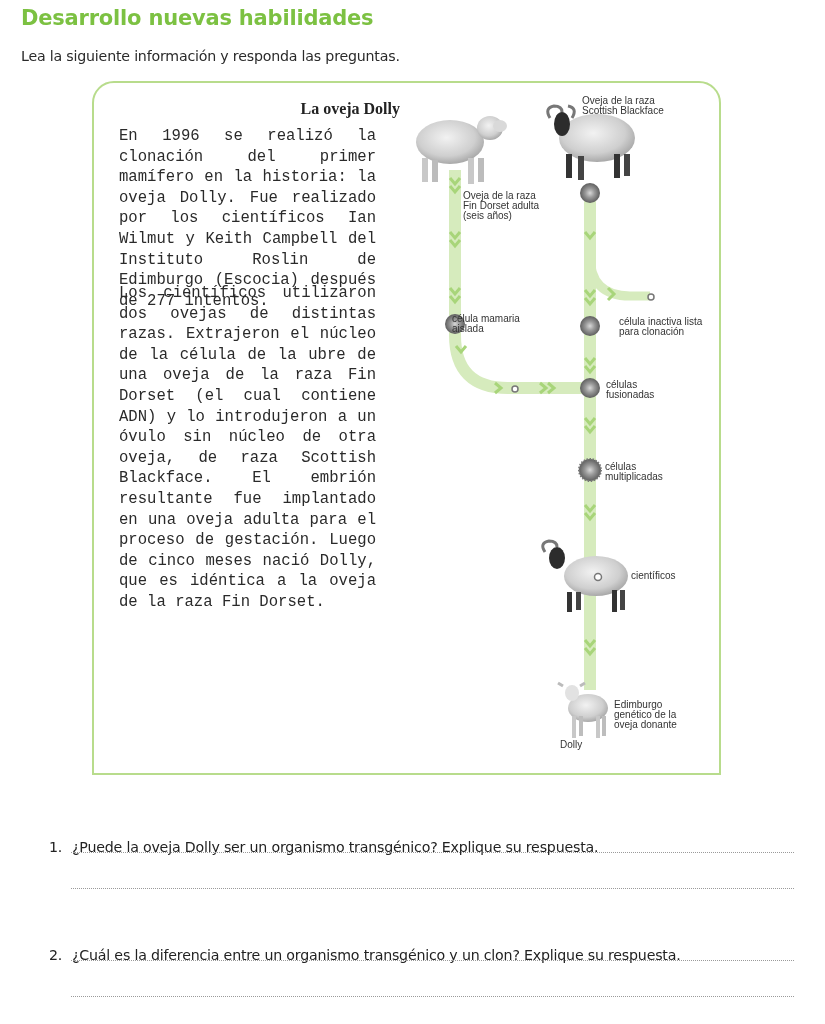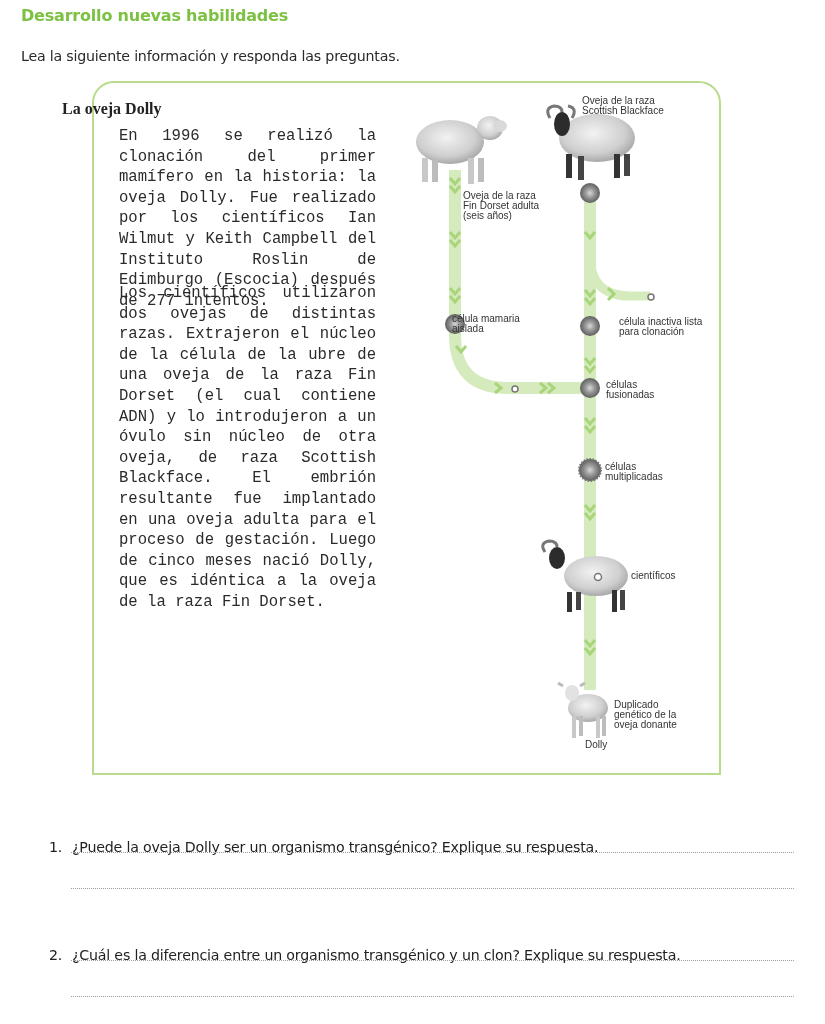--- a/index.html
+++ b/index.html
@@ -2,33 +2,33 @@
 <html><head>
 <meta charset="utf-8">
 <style>
   * { box-sizing: border-box; margin: 0; padding: 0; }
   html, body { width: 825px; height: 1024px; background: #ffffff; overflow: hidden; }
   body { position: relative; font-family: "DejaVu Sans", sans-serif; color: #222; }
 
   .title {
     position: absolute; left: 21px; top: 6px;
     font-family: "DejaVu Sans", sans-serif; font-weight: bold;
-    font-size: 16px; color: #7cc142; letter-spacing: -0.2px;
+    font-size: 21px; color: #7cc142; letter-spacing: -0.2px;
   }
   .instructions {
     position: absolute; left: 21px; top: 48px;
     font-size: 14.2px; color: #2a2a2a; letter-spacing: -0.2px;
   }
 
   .card {
     position: absolute; left: 92px; top: 81px; width: 629px; height: 694px;
     border: 2px solid #b8dc8c; border-radius: 22px 22px 0 0;
   }
   .card-title {
-    position: absolute; left: 0; top: 100px; width: 400px; text-align: left;
+    position: absolute; left: 0; top: 100px; width: 400px; text-align: right;
     font-family: "Liberation Serif", serif; font-weight: bold; font-size: 16px; color: #222;
     padding-left: 62px;
   }
   .para {
     position: absolute; left: 119px; width: 257px;
     font-family: Liberation Mono, monospace; font-size: 15.6px; line-height: 20.6px;
     color: #2a2a2a; text-align: justify;
   }
   .p1 { top: 126px; }
   .p2 { top: 283px; }
@@ -191,25 +191,25 @@
 <div class="lbl" style="left:606px; top:380px;">
   <div>células</div>
   <div>fusionadas</div>
 </div>
 <div class="lbl" style="left:605px; top:462px;">
   <div>células</div>
   <div>multiplicadas</div>
 </div>
 <div class="lbl" style="left:631px; top:571px;">científicos</div>
 <div class="lbl" style="left:614px; top:700px;">
-  <div>Duplicado</div>
+  <div>Edimburgo</div>
   <div>genético de la</div>
   <div>oveja donante</div>
 </div>
-<div class="lbl" style="left:585px; top:740px;">Dolly</div>
+<div class="lbl" style="left:560px; top:740px;">Dolly</div>
 
 <div class="questions" style="top:0;">
   <div class="q" style="top:803px;">
     <span class="num">1.</span><span>¿Puede la oveja Dolly ser un organismo transgénico?  Explique su respuesta.</span>
   </div>
   <div class="ans-line" style="top:852px;"></div>
   <div class="ans-line" style="top:888px;"></div>
 
   <div class="q" style="top:911px;">
     <span class="num">2.</span><span>¿Cuál es la diferencia entre un organismo transgénico y un clon? Explique su respuesta.</span>

